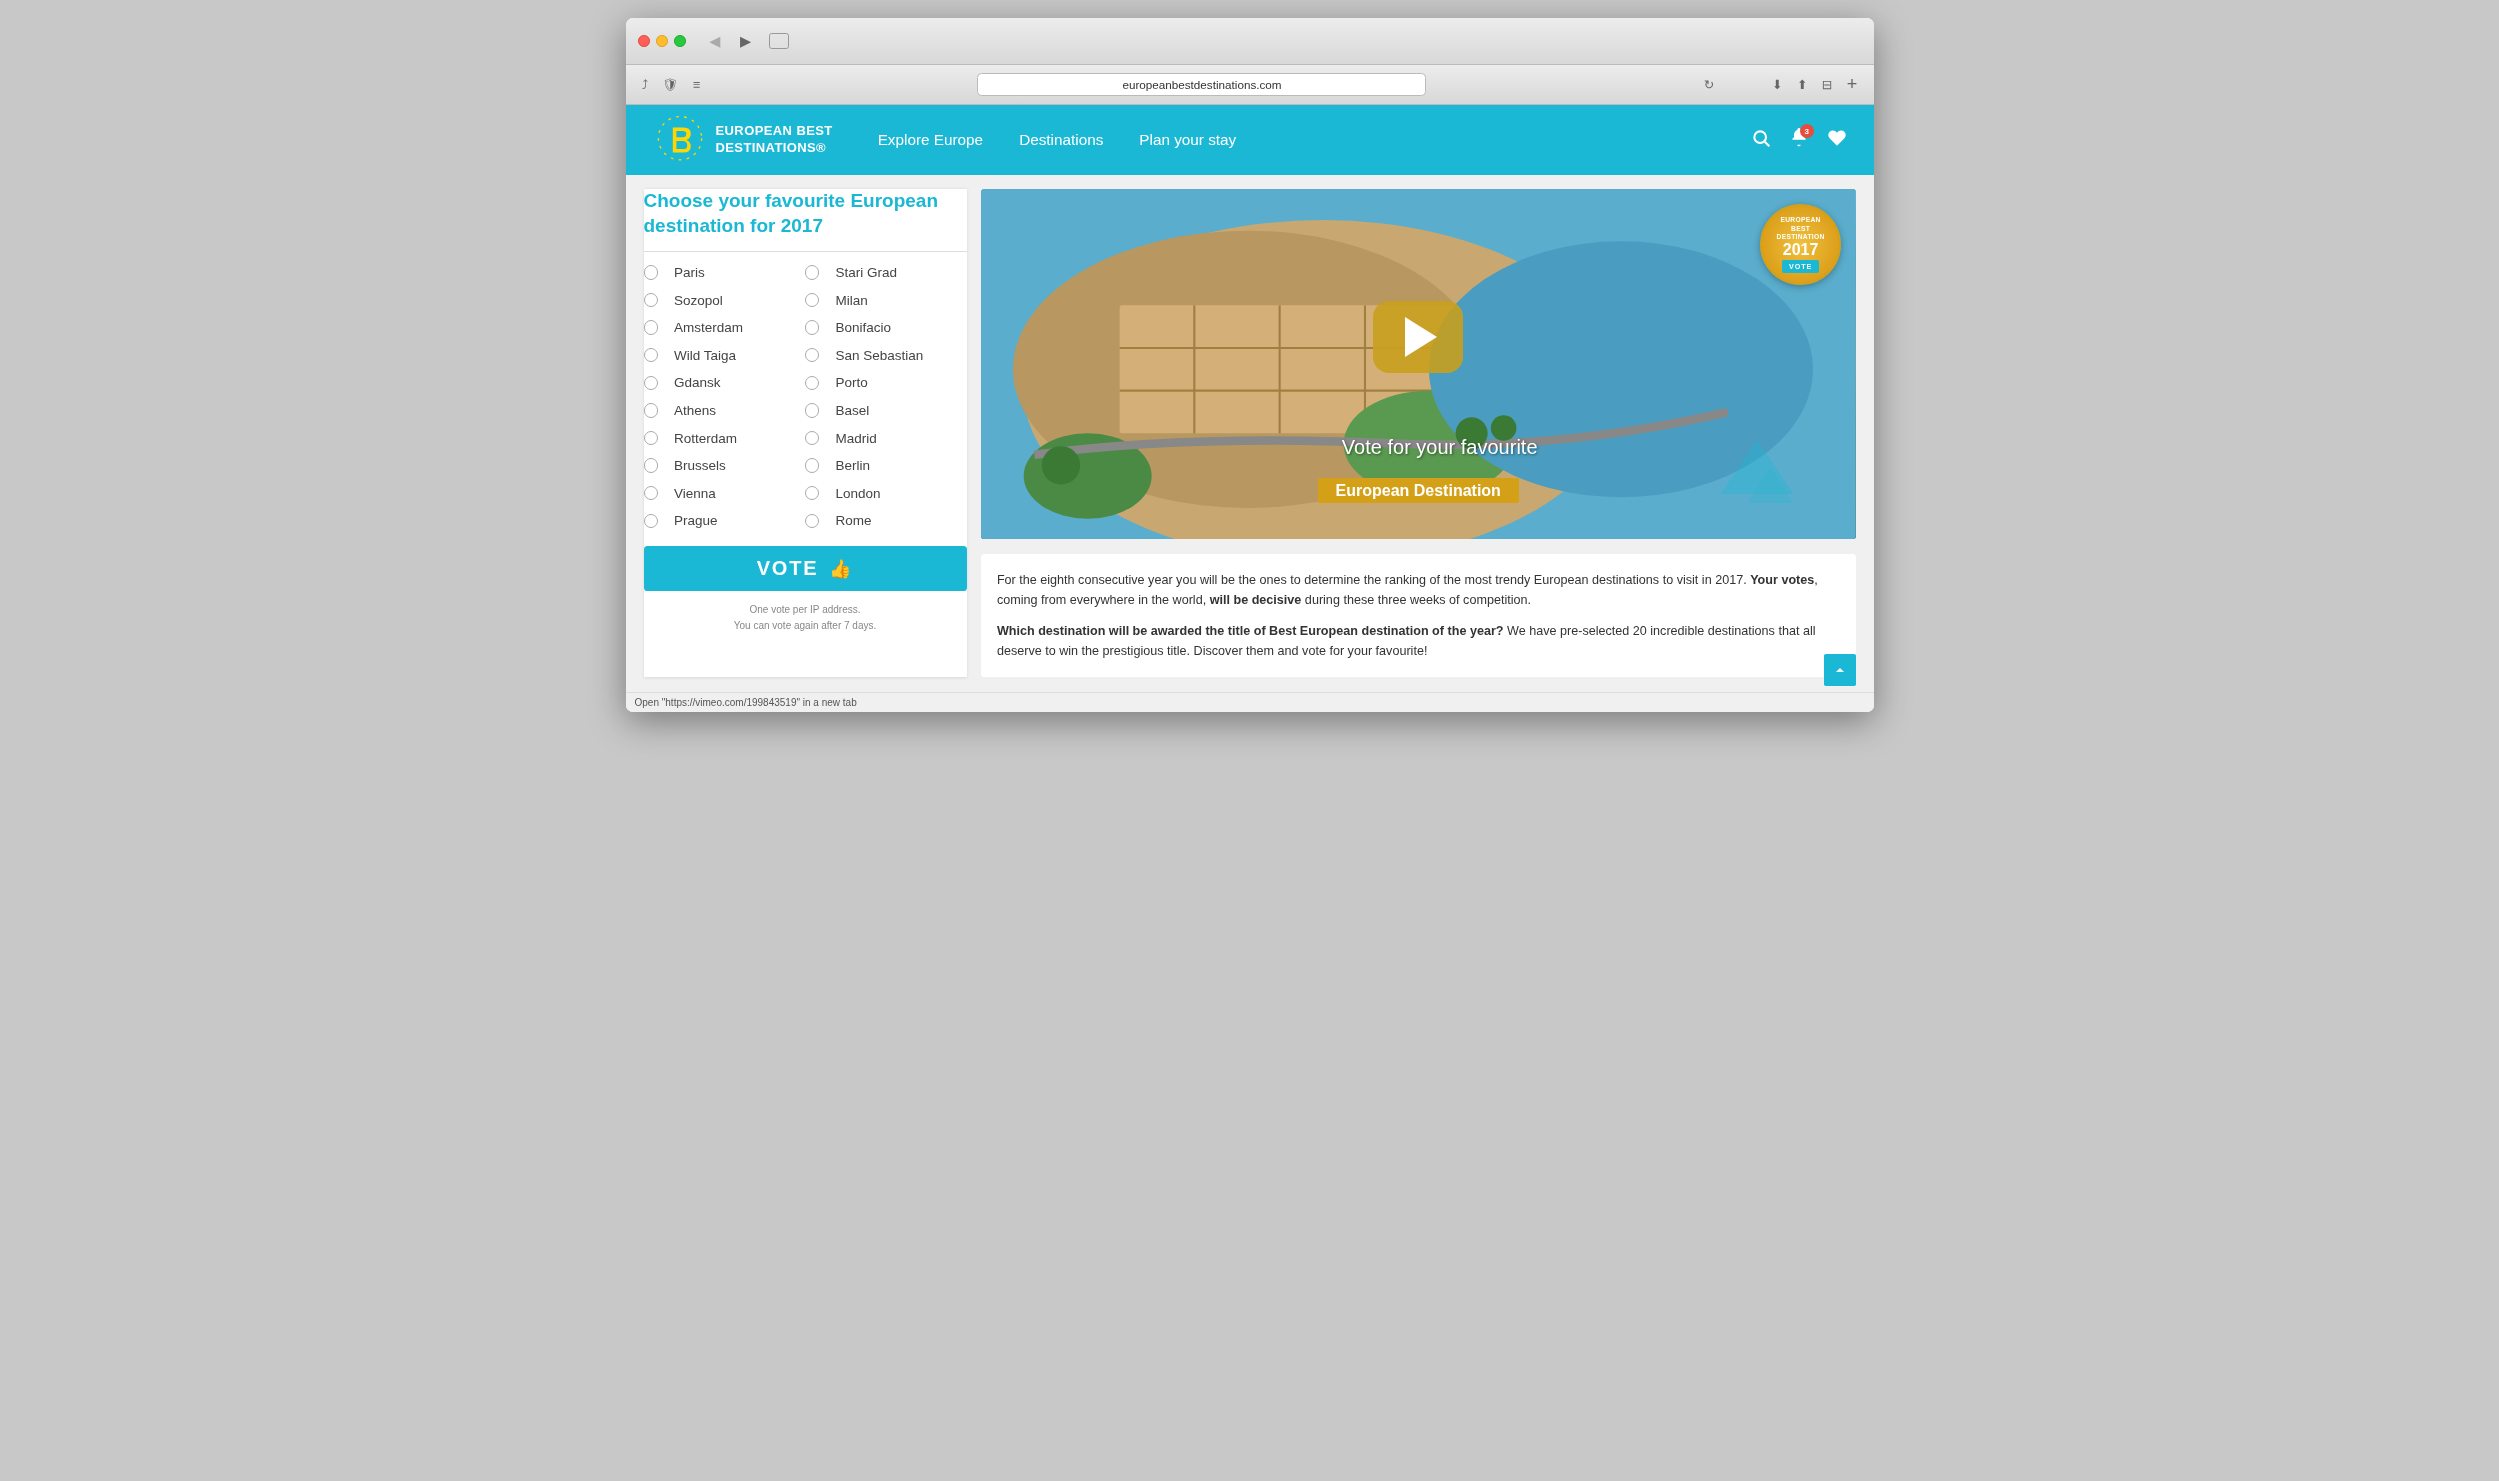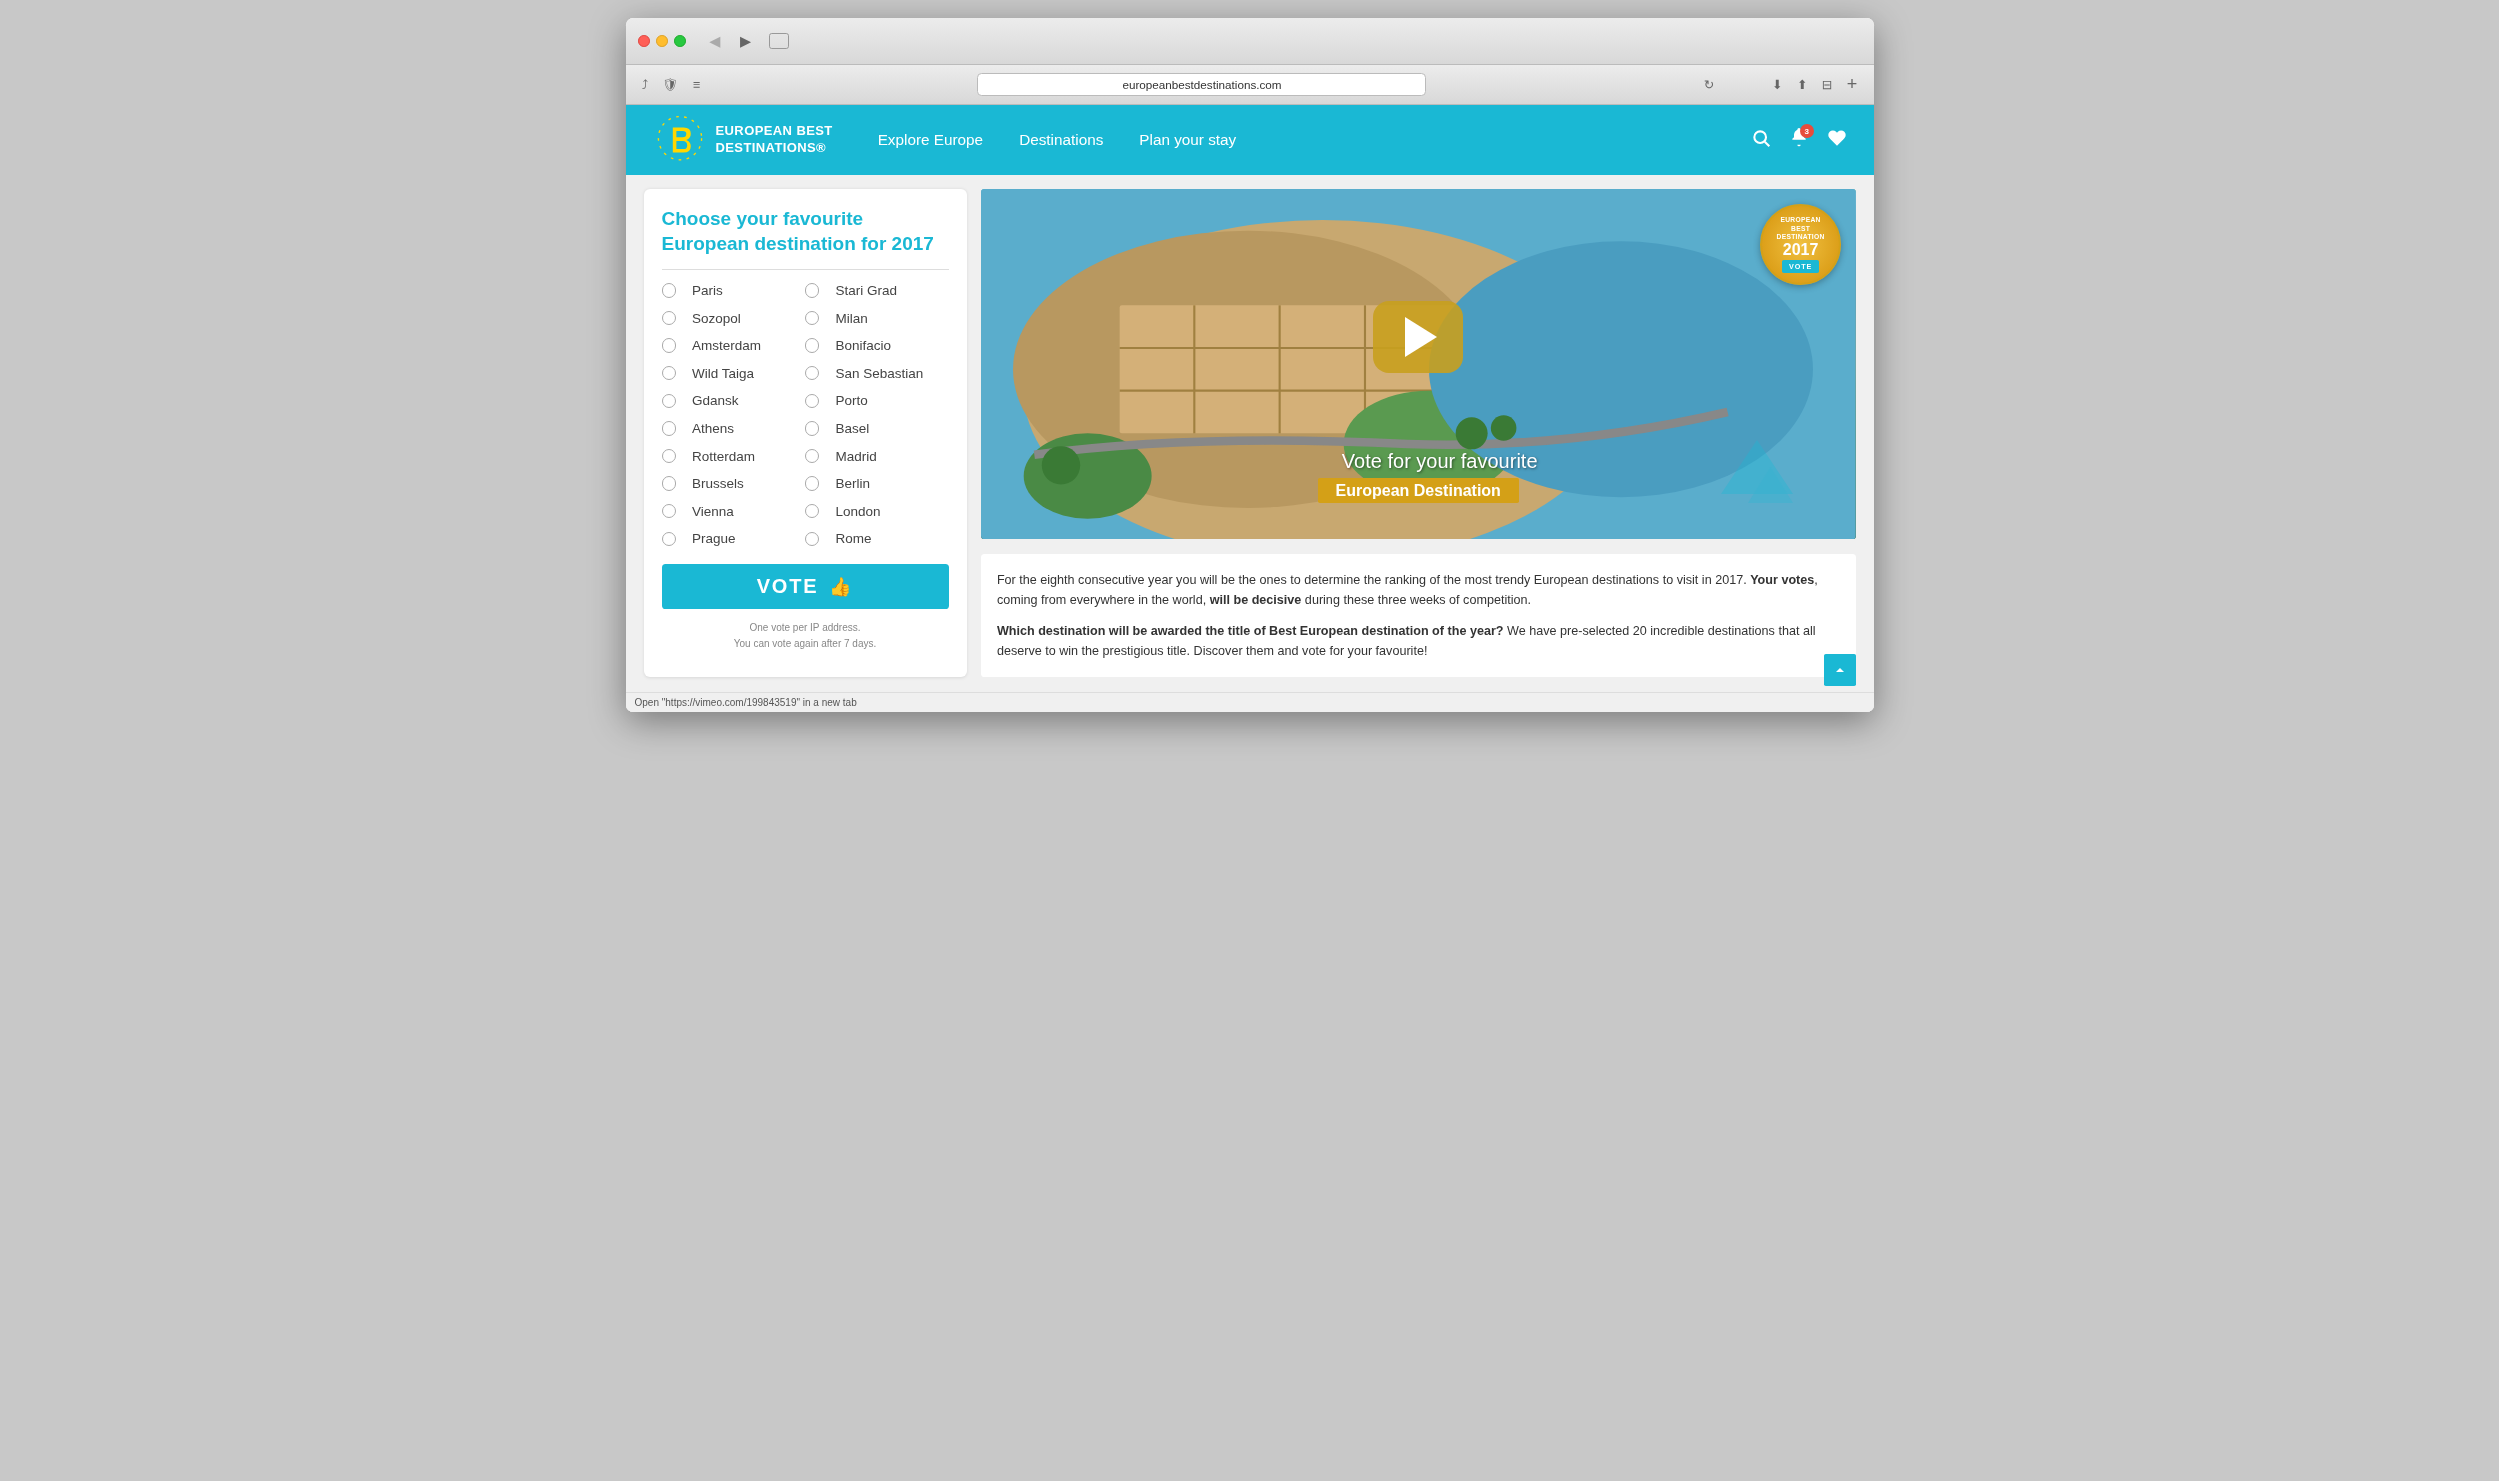--- a/index.html
+++ b/index.html
@@ -133,22 +133,21 @@
       padding: 14.4px 18px;
       gap: 14.4px;
       background: #f0f0f0;
     }
 
     
     .vote-panel {
       width: 323px;
       min-width: 323px;
       background: white;
-      border-radius: 6px;
-      padding: 18px;
+      border-radius: 1px;
       box-shadow: 0 0.9px 3.6px rgba(0,0,0,0.1);
     }
     .vote-title {
       color: #1ab8d4;
       font-size: 19px;
       font-weight: 700;
       line-height: 1.3;
       margin-bottom: 12.6px;
       padding-bottom: 12.6px;
       border-bottom: 0.9px solid #ddd;
@@ -250,21 +249,21 @@
       padding-left: 43px;
     }
     .video-text-line2 {
       display: inline-block;
       background: #d4a017;
       color: white;
       font-size: 16px;
       font-weight: 700;
       padding: 3.6px 18px;
       border-radius: 1.8px;
-      margin-top: 5px;
+      margin-top: 19px;
     }
     .badge-ebd {
       position: absolute;
       top: 14.4px; right: 14.4px;
       width: 81px; height: 81px;
       background: radial-gradient(circle, #f0c040 0%, #d4920a 100%);
       border-radius: 50%;
       display: flex;
       flex-direction: column;
       align-items: center;

